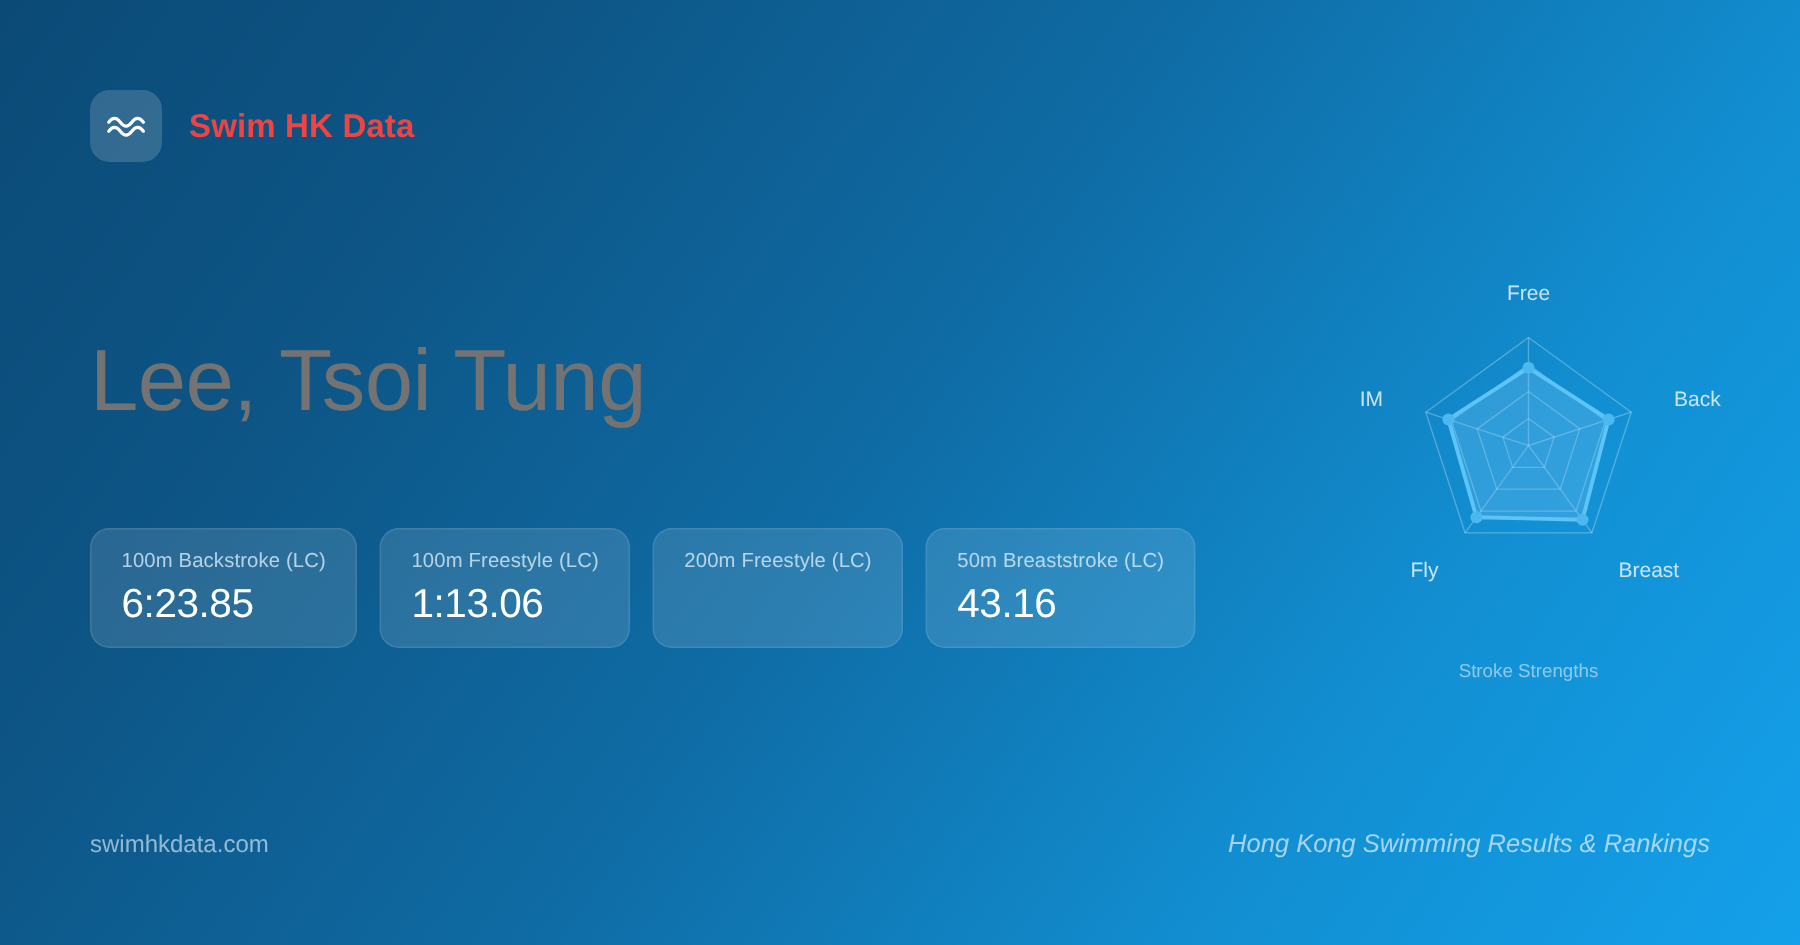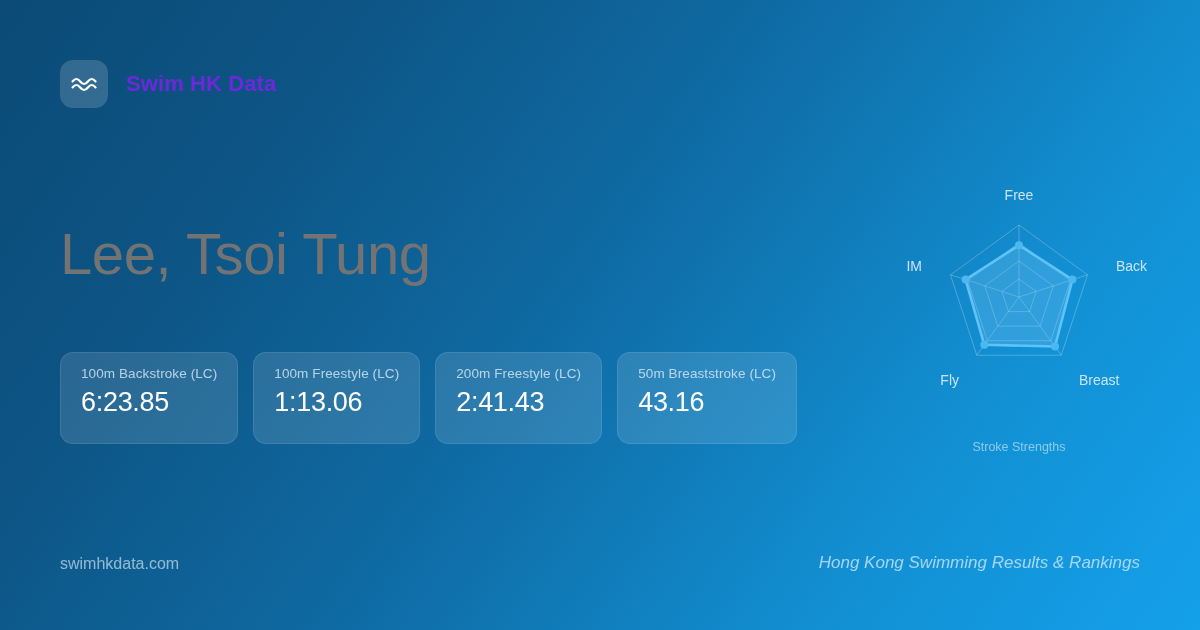--- a/index.html
+++ b/index.html
@@ -42,21 +42,21 @@
     align-items: center;
     justify-content: center;
   }
 
   .brand-mark svg { display: block; }
 
   .brand-name {
     font-size: 22px;
     font-weight: 600;
     letter-spacing: 0.1px;
-    color: #6d28d9;
+    color: #ef4444;
     white-space: nowrap;
   }
 
   
   .hero {
     position: absolute;
     left: 60px;
     top: 222px;
     width: 800px;
   }
@@ -87,21 +87,21 @@
   
   .stat-row {
     position: absolute;
     left: 60px;
     top: 352px;
     display: flex;
     gap: 15px;
   }
 
   .stat-card {
-    height: 92px;
+    height: 80px;
     border-radius: 13px;
     background: rgba(255,255,255,0.12);
     border: 1px solid rgba(255,255,255,0.10);
     padding: 13px 20px 0 20px;
     min-width: 165px;
   }
 
   .stat-label {
     font-size: 13.5px;
     font-weight: 400;
@@ -183,21 +183,20 @@
   <div class="stat-card">
     <div class="stat-label">100m Backstroke (LC)</div>
     <div class="stat-value">6:23.85</div>
   </div>
   <div class="stat-card">
     <div class="stat-label">100m Freestyle (LC)</div>
     <div class="stat-value">1:13.06</div>
   </div>
   <div class="stat-card">
     <div class="stat-label">200m Freestyle (LC)</div>
-    <div class="stat-value">2:41.43</div>
   </div>
   <div class="stat-card">
     <div class="stat-label">50m Breaststroke (LC)</div>
     <div class="stat-value">43.16</div>
   </div>
 </div>
 
 <div class="radar-wrap">
   <svg class="radar-svg" width="300" height="290" viewBox="0 0 300 290" aria-hidden="true">
     <g id="radar-grid">

